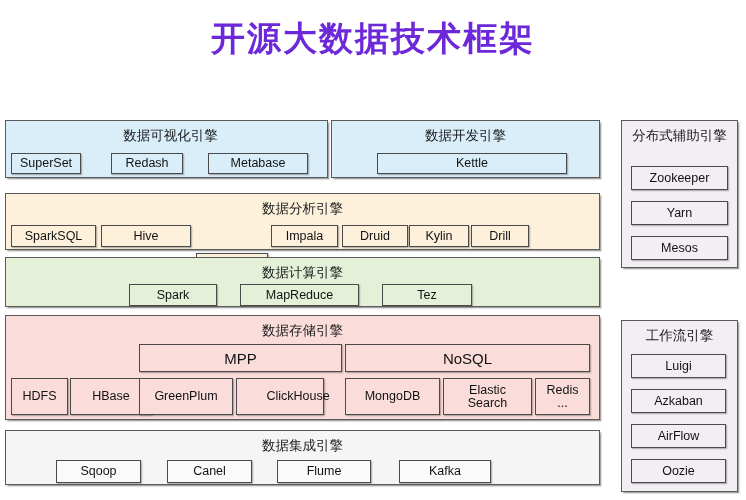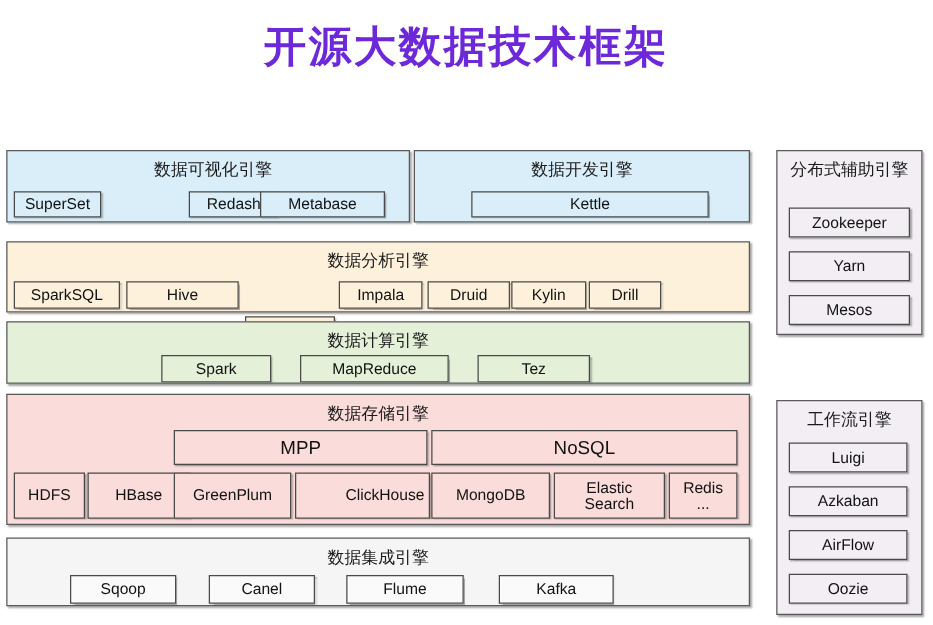--- a/index.html
+++ b/index.html
@@ -71,21 +71,21 @@
   .t-lav   .chip { background: #f2eef4; }
 </style>
 </head>
 <body>
 
 <div id="page-title">开源大数据技术框架</div>
 
 <div class="panel t-blue" style="left:5px; top:120px; width:323px; height:58px;padding-left:8px;">
   <div class="panel-title">数据可视化引擎</div>
   <div class="chip" style="left:5px; top:32px; width:70px; height:21px;">SuperSet</div>
-  <div class="chip" style="left:105px; top:32px; width:72px; height:21px;margin-left:40px;">Redash</div>
+  <div class="chip" style="left:105px; top:32px; width:72px; height:21px;">Redash</div>
   <div class="chip" style="left:202px; top:32px; width:100px; height:21px;">Metabase</div>
 </div>
 
 <div class="panel t-blue" style="left:331px; top:120px; width:269px; height:58px;">
   <div class="panel-title">数据开发引擎</div>
   <div class="chip" style="left:45px; top:32px; width:190px; height:21px;">Kettle</div>
 </div>
 
 <div class="panel t-lav" style="left:621px; top:120px; width:117px; height:148px;">
   <div class="panel-title">分布式辅助引擎</div>
@@ -113,21 +113,21 @@
 </div>
 
 <div class="panel t-pink" style="left:5px; top:315px; width:595px; height:105px;">
   <div class="panel-title">数据存储引擎</div>
   <div class="chip big" style="left:133px; top:28px; width:203px; height:28px;">MPP</div>
   <div class="chip big" style="left:339px; top:28px; width:245px; height:28px;">NoSQL</div>
 
   <div class="chip" style="left:5px; top:62px; width:57px; height:37px;">HDFS</div>
   <div class="chip" style="left:64px; top:62px; width:82px; height:37px;">HBase</div>
   <div class="chip" style="left:133px; top:62px; width:94px; height:37px;">GreenPlum</div>
-  <div class="chip" style="left:230px; top:62px; width:108px; height:37px;padding-left:36px;">ClickHouse</div>
+  <div class="chip" style="left:230px; top:62px; width:88px; height:37px;padding-left:36px;">ClickHouse</div>
   <div class="chip" style="left:339px; top:62px; width:95px; height:37px;">MongoDB</div>
   <div class="chip" style="left:437px; top:62px; width:89px; height:37px;">Elastic
 Search</div>
   <div class="chip" style="left:529px; top:62px; width:55px; height:37px;">Redis
 ...</div>
 </div>
 
 <div class="panel t-lav" style="left:621px; top:320px; width:117px; height:172px;">
   <div class="panel-title">工作流引擎</div>
   <div class="chip" style="left:9px; top:33px; width:95px; height:24px;">Luigi</div>

